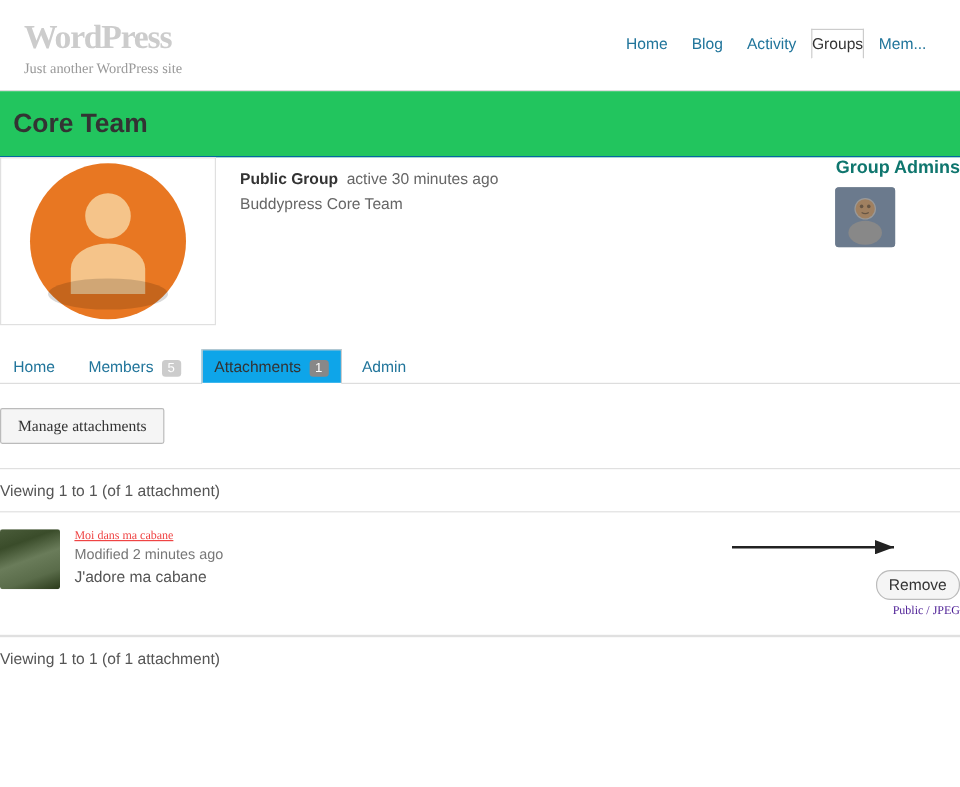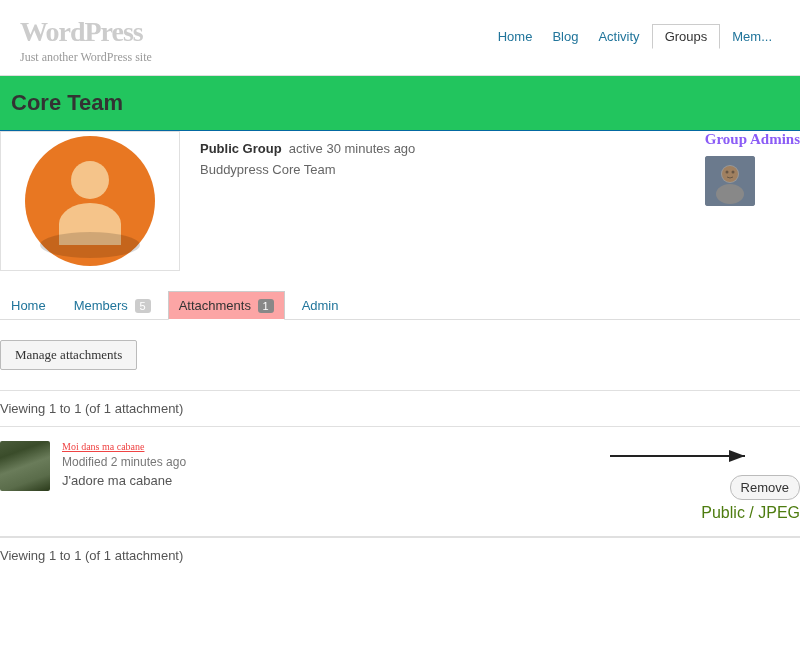--- a/index.html
+++ b/index.html
@@ -5,21 +5,21 @@
     * { box-sizing: border-box; margin: 0; padding: 0; }
     body { font-family: Georgia, 'Times New Roman', serif; background: #fff; color: #333; font-size: 14px; }
 
     
     #header { padding: 16px 20px 10px 20px; border-bottom: 1px solid #ddd; display: flex; align-items: flex-start; justify-content: space-between; }
     #site-title { font-size: 28px; font-weight: bold; color: #333; letter-spacing: -1px; }
     #site-title span { color: #ccc; }
     #site-tagline { font-size: 12px; color: #999; margin-top: 2px; }
     #nav { display: flex; align-items: center; gap: 4px; margin-top: 8px; }
     .nav-item { font-size: 13px; color: #21759b; text-decoration: none; padding: 4px 8px; font-family: Arial, sans-serif; }
-    .nav-item.active { border: 1px solid #ccc; border-bottom: 1px solid #fff; background: #fff; color: #333; padding: 4px 12px; }
+    .nav-item.active { border: 1px solid #ccc; border-bottom: 1px solid #fff; background: #fff; color: #333; padding: 4px 0; }
 
     
     #page-title-bar { background: #22c55e; border-bottom: 1px solid #0369a1; padding: 14px 11px; }
     #page-title { font-size: 22px; font-weight: bold; font-family: Arial, sans-serif; color: #333; }
 
     
     #main { max-width: 800px; }
 
     
     #group-header { display: flex; gap: 20px; margin-bottom: 20px; }
@@ -28,48 +28,48 @@
     .avatar-person { display: flex; flex-direction: column; align-items: center; }
     .avatar-head { width: 38px; height: 38px; border-radius: 50%; background: #f5c48a; position: relative; top: 4px; }
     .avatar-body { width: 62px; height: 42px; border-radius: 50% 50% 0 0; background: #f5c48a; margin-top: 8px; }
     .avatar-shadow-circle { width: 100px; height: 26px; border-radius: 50%; background: rgba(0,0,0,0.15); position: absolute; bottom: 8px; }
 
     #group-info { flex: 1; padding-top: 10px; }
     #group-status { font-size: 13px; color: #666; font-family: Arial, sans-serif; margin-bottom: 6px; }
     #group-status strong { color: #333; }
     #group-desc { font-size: 13px; color: #666; font-family: Arial, sans-serif; }
     #group-admins { margin-left: auto; text-align: center; }
-    #group-admins-title { font-size: 15px; font-weight: bold; font-family: Liberation Serif, serif; color: #8b5cf6; margin-bottom: 8px; }
+    #group-admins-title { font-size: 15px; font-weight: bold; font-family: Liberation Sans, sans-serif; color: #0f766e; margin-bottom: 8px; }
     .admin-avatar-placeholder { width: 50px; height: 50px; border-radius: 3px; background: #6b7a8d; display: flex; align-items: center; justify-content: center; color: #ccc; font-size: 20px; }
 
     
     #tabs { display: flex; gap: 6px; margin-bottom: 20px; border-bottom: 1px solid #ddd; padding-bottom: 0; align-items: flex-end; font-family: Arial, sans-serif; }
     .tab { font-size: 13px; padding: 6px 10px; color: #21759b; cursor: pointer; text-decoration: none; border: 1px solid transparent; border-bottom: none; }
-    .tab.active { border: 1px solid #ccc; border-bottom: 1px solid #fff; background: #fca5a5; color: #333; text-decoration: none; margin-bottom: -1px; }
+    .tab.active { border: 1px solid #ccc; border-bottom: 1px solid #fff; background: #0ea5e9; color: #333; text-decoration: none; margin-bottom: -1px; }
     .tab-badge { background: #ccc; color: #fff; border-radius: 3px; padding: 1px 5px; font-size: 11px; margin-left: 3px; }
     .tab.active .tab-badge { background: #888; }
 
     
     #manage-btn { border: 1px solid #bbb; background: #f5f5f5; padding: 6px 14px; font-size: 13px; font-family: Liberation Serif, serif; color: #333; cursor: pointer; margin-bottom: 20px; border-radius: 2px; }
 
     
     .viewing-text { font-size: 13px; color: #555; font-family: Arial, sans-serif; padding: 10px 0; border-top: 1px solid #e0e0e0; border-bottom: 1px solid #e0e0e0; margin-bottom: 0; }
 
     
     #attachment-list { border-bottom: 1px solid #e0e0e0; }
     .attachment-item { display: flex; align-items: flex-start; padding: 14px 0; gap: 12px; }
     .attachment-thumb { width: 50px; height: 50px; background: #888; flex-shrink: 0; overflow: hidden; border-radius: 2px; }
     .attachment-thumb-img { width: 100%; height: 100%; object-fit: cover; background: linear-gradient(135deg, #5a6a4a 0%, #7a8a5a 30%, #4a5a3a 60%, #3a4a2a 100%); }
     .attachment-info { flex: 1; }
     .attachment-title { color: #ef4444; font-family: Liberation Serif, serif; font-size: 10px; text-decoration: underline; cursor: pointer; }
     .attachment-meta { font-size: 12px; color: #777; font-family: Arial, sans-serif; margin-top: 3px; }
     .attachment-desc { font-size: 13px; color: #555; font-family: Arial, sans-serif; margin-top: 4px; }
     .attachment-actions { display: flex; flex-direction: column; align-items: flex-end; gap: 4px; min-width: 120px; position: relative; }
     .remove-btn { border: 1px solid #bbb; background: #f5f5f5; padding: 4px 10px; font-size: 13px; font-family: Arial, sans-serif; color: #333; cursor: pointer; border-radius: 12px; }
-    .attachment-type { font-size: 16px; color: #4d7c0f; font-family: Liberation Sans, sans-serif; }
+    .attachment-type { font-size: 10px; color: #4c1d95; font-family: Liberation Serif, serif; }
 
     .viewing-bottom { font-size: 13px; color: #555; font-family: Arial, sans-serif; padding: 10px 0; border-top: 1px solid #e0e0e0; }
   </style>
 </head>
 <body>
 
 <div id="header">
   <div>
     <div id="site-title">
       <span>Word</span><span style="color:#ccc;">Press</span>

